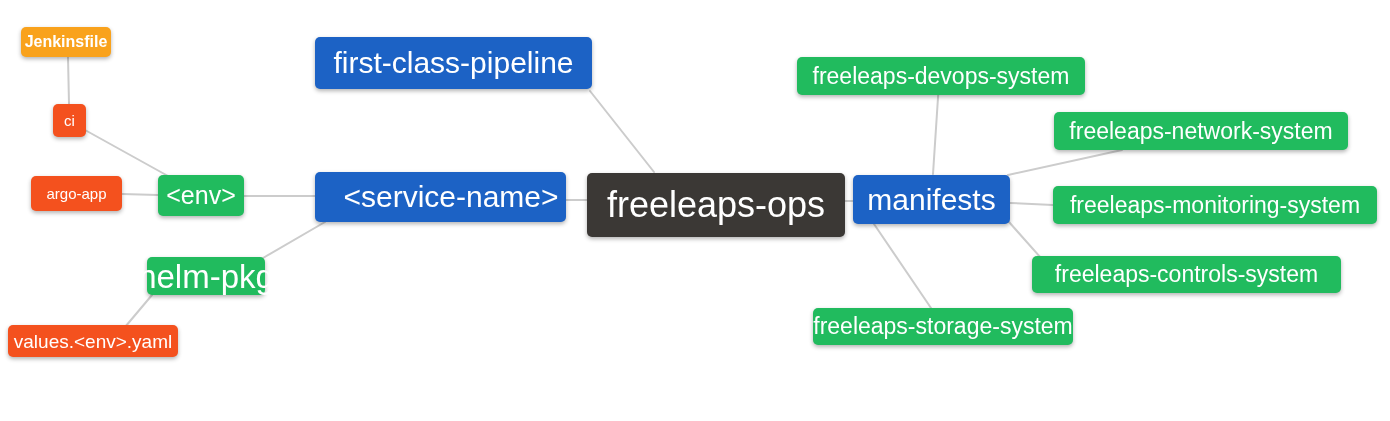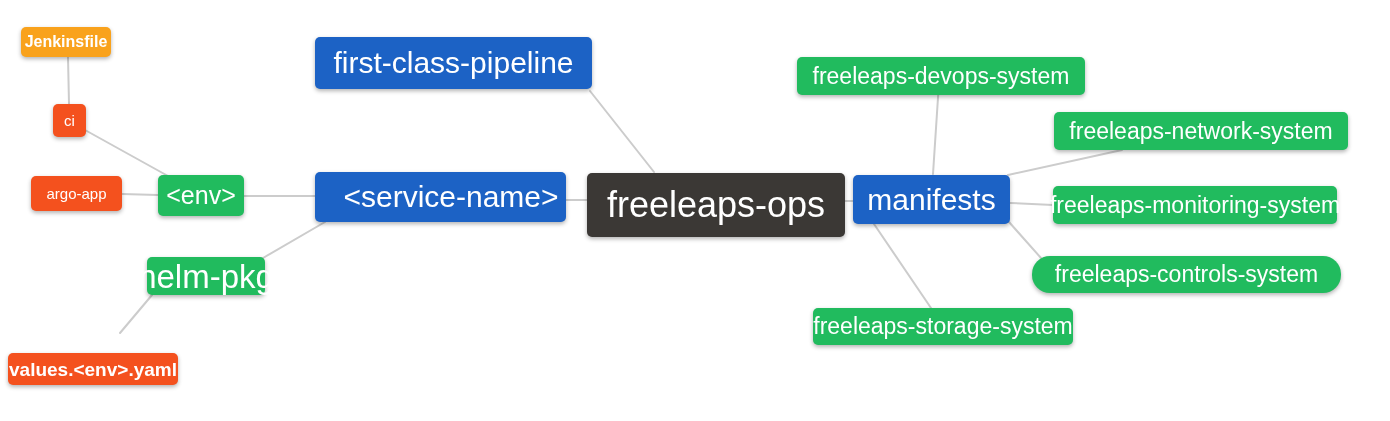--- a/index.html
+++ b/index.html
@@ -66,44 +66,44 @@
       </div>
       <div class="node" style="left: 31px; top: 176px; width: 91px; height: 35px; background: rgb(244, 81, 30); font-size: 15px;">
         <span>argo-app</span>
       </div>
       <div class="node" style="left: 158px; top: 175px; width: 86px; height: 41px; background: rgb(33, 187, 94); font-size: 25px;">
         <span>&lt;env&gt;</span>
       </div>
       <div class="node" style="left: 147px; top: 257px; width: 118px; height: 38px; background: rgb(33, 187, 94); font-size: 33px;">
         <span>helm-pkg</span>
       </div>
-      <div class="node" style="left: 8px; top: 353px; width: 170px; height: 32px; background: rgb(244, 81, 30); font-size: 19px; font-weight: bold;">
+      <div class="node" style="left: 8px; top: 325px; width: 170px; height: 32px; background: rgb(244, 81, 30); font-size: 19px;">
         <span>values.&lt;env&gt;.yaml</span>
       </div>
       <div class="node" style="left: 315px; top: 37px; width: 277px; height: 52px; background: rgb(28, 98, 197); font-size: 30px;">
         <span>first-class-pipeline</span>
       </div>
       <div class="node" style="left: 315px; top: 172px; width: 251px; height: 50px; background: rgb(28, 98, 197); font-size: 30px; padding-left: 21px;">
         <span>&lt;service-name&gt;</span>
       </div>
       <div class="node" style="left: 587px; top: 173px; width: 258px; height: 64px; background: rgb(59, 56, 53); font-size: 36px;">
         <span>freeleaps-ops</span>
       </div>
       <div class="node" style="left: 853px; top: 175px; width: 157px; height: 49px; background: rgb(28, 98, 197); font-size: 30px;">
         <span>manifests</span>
       </div>
       <div class="node" style="left: 797px; top: 29px; width: 288px; height: 38px; background: rgb(33, 187, 94); font-size: 23px; margin-top: 28px;">
         <span>freeleaps-devops-system</span>
       </div>
       <div class="node" style="left: 1054px; top: 112px; width: 294px; height: 38px; background: rgb(33, 187, 94); font-size: 23px;">
         <span>freeleaps-network-system</span>
       </div>
-      <div class="node" style="left: 1053px; top: 186px; width: 284px; height: 38px; background: rgb(33, 187, 94); font-size: 23px;">
+      <div class="node" style="left: 1053px; top: 186px; width: 324px; height: 38px; background: rgb(33, 187, 94); font-size: 23px;">
         <span>freeleaps-monitoring-system</span>
       </div>
-      <div class="node" style="left: 1032px; top: 256px; width: 309px; height: 37px; background: rgb(33, 187, 94); font-size: 23px; border-radius: 18px;">
+      <div class="node" style="left: 1032px; top: 256px; width: 309px; height: 37px; background: rgb(33, 187, 94); font-size: 23px;">
         <span>freeleaps-controls-system</span>
       </div>
       <div class="node" style="left: 813px; top: 308px; width: 260px; height: 37px; background: rgb(33, 187, 94); font-size: 23px; justify-content: center;">
         <span>freeleaps-storage-system</span>
       </div>
     </div>
 </div>
 
 </body></html>

